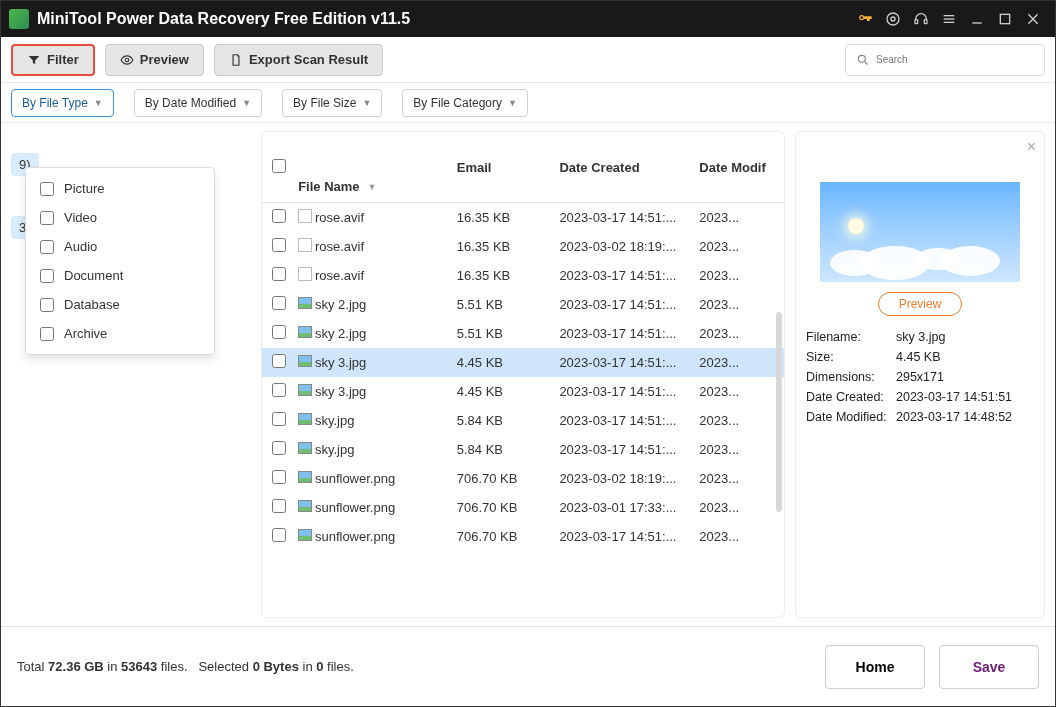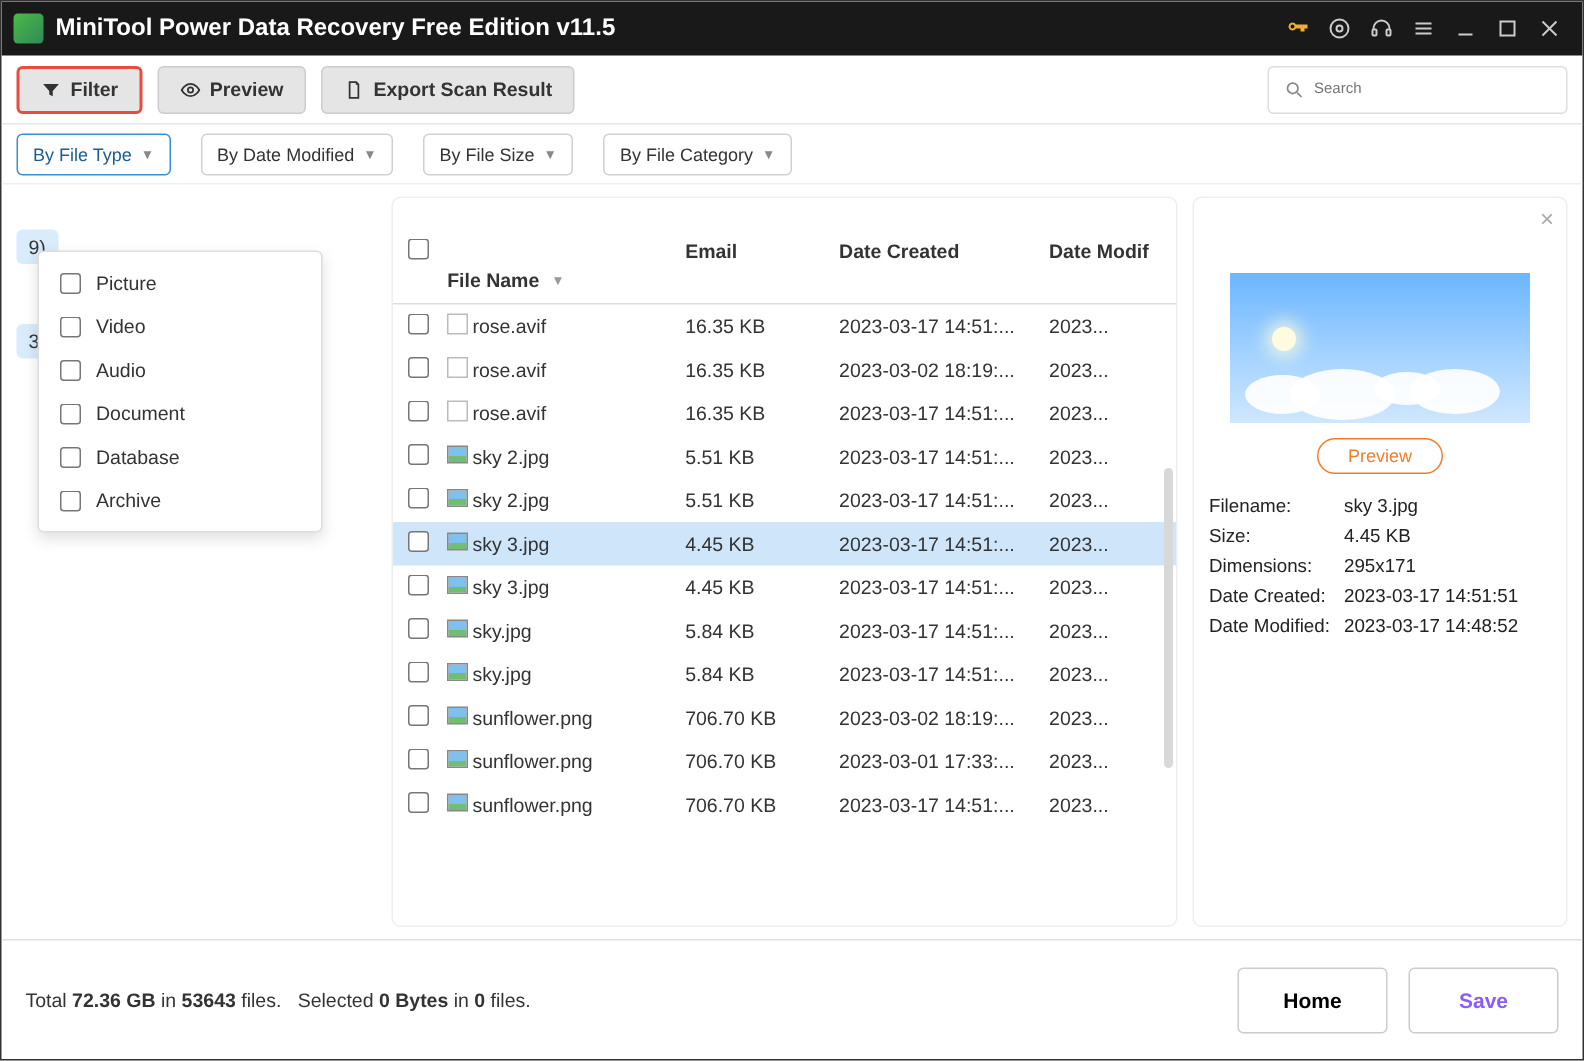--- a/index.html
+++ b/index.html
@@ -64,21 +64,21 @@
 .meta { display: grid; grid-template-columns: 90px 1fr; row-gap: 6px; font-size: 12.5px; }
 .meta .k { color: #222; }
 .meta .v { color: #222; white-space: nowrap; overflow: hidden; }
 
 .footer { position: absolute; bottom: 0; left: 0; right: 0; height: 80px; border-top: 1px solid #e0e0e0; display: flex; align-items: center; padding: 0 16px; }
 .footerinfo { font-size: 13px; }
 .footerinfo .line1 b { font-weight: 700; }
 .footerinfo a { color: #1a6fd6; text-decoration: underline; font-size: 12.5px; cursor: pointer; }
 .footer .spacer { flex: 1; }
 .bigbtn { height: 44px; width: 100px; border: 1px solid #ccc; border-radius: 4px; background: #fff; font-size: 14px; font-weight: 600; cursor: pointer; margin-left: 14px; }
-.bigbtn.disabled { color: #8b5cf6; }
+.bigbtn.disabled { color: #701a75; }
 
 .dropdown { position: absolute; top: 118px; left: 24px; width: 190px; background: #fff; border: 1px solid #ddd; border-radius: 4px; box-shadow: 0 4px 10px rgba(0,0,0,0.12); z-index: 50; padding: 6px 0; margin-top: 48px; }
 .dropdown .ditem { display: flex; align-items: center; padding: 7px 14px; gap: 10px; cursor: pointer; font-size: 13px; }
 .dropdown .ditem input { margin: 0; }
 
 .vscroll { position: absolute; right: 2px; top: 180px; width: 6px; height: 200px; background: #d8d8d8; border-radius: 3px; }
 </style>
 </head>
 <body>
 

